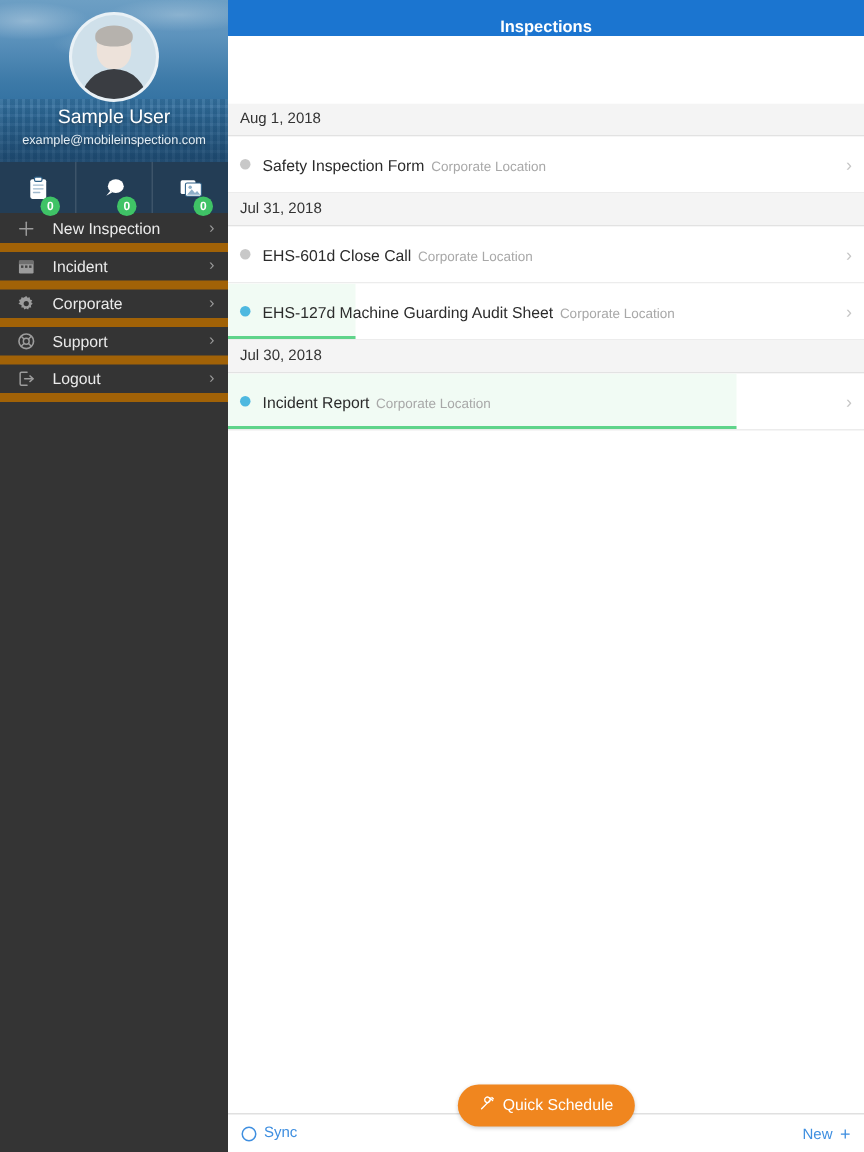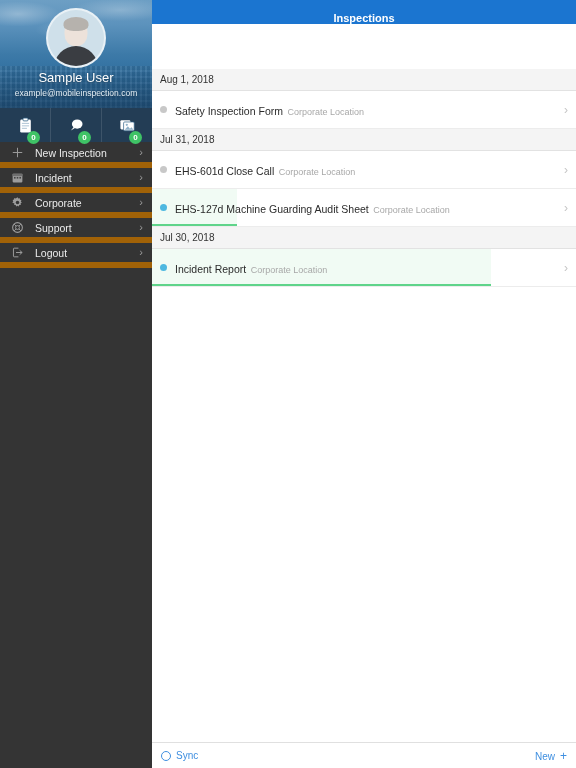--- a/index.html
+++ b/index.html
@@ -406,15 +406,26 @@
       <span class="sync-btn">
         <span class="sync-circle"></span>
         <span class="sync-label">Sync</span>
       </span>
       <span class="new-btn">
         <span class="new-label">New</span>
         <span class="new-plus">+</span>
       </span>
     </div>
 
+    <div class="fab">
+      <span>
+        <svg width="11" height="11" viewBox="0 0 24 24" fill="none" stroke="#ffffff" stroke-width="2" stroke-linecap="round">
+          <line x1="4" y1="20" x2="14" y2="10"></line>
+          <path d="M14.5 9.5l2-2a4 4 0 1 1 0-1 4 4 0 0 0 0 1z"></path>
+          <line x1="16" y1="4" x2="20" y2="8"></line>
+          <line x1="19" y1="3.5" x2="21" y2="5.5"></line>
+        </svg>
+      </span>
+      <span class="fab-label">Quick Schedule</span>
+    </div>
 
   </div>
 </div>
 
 </body></html>

